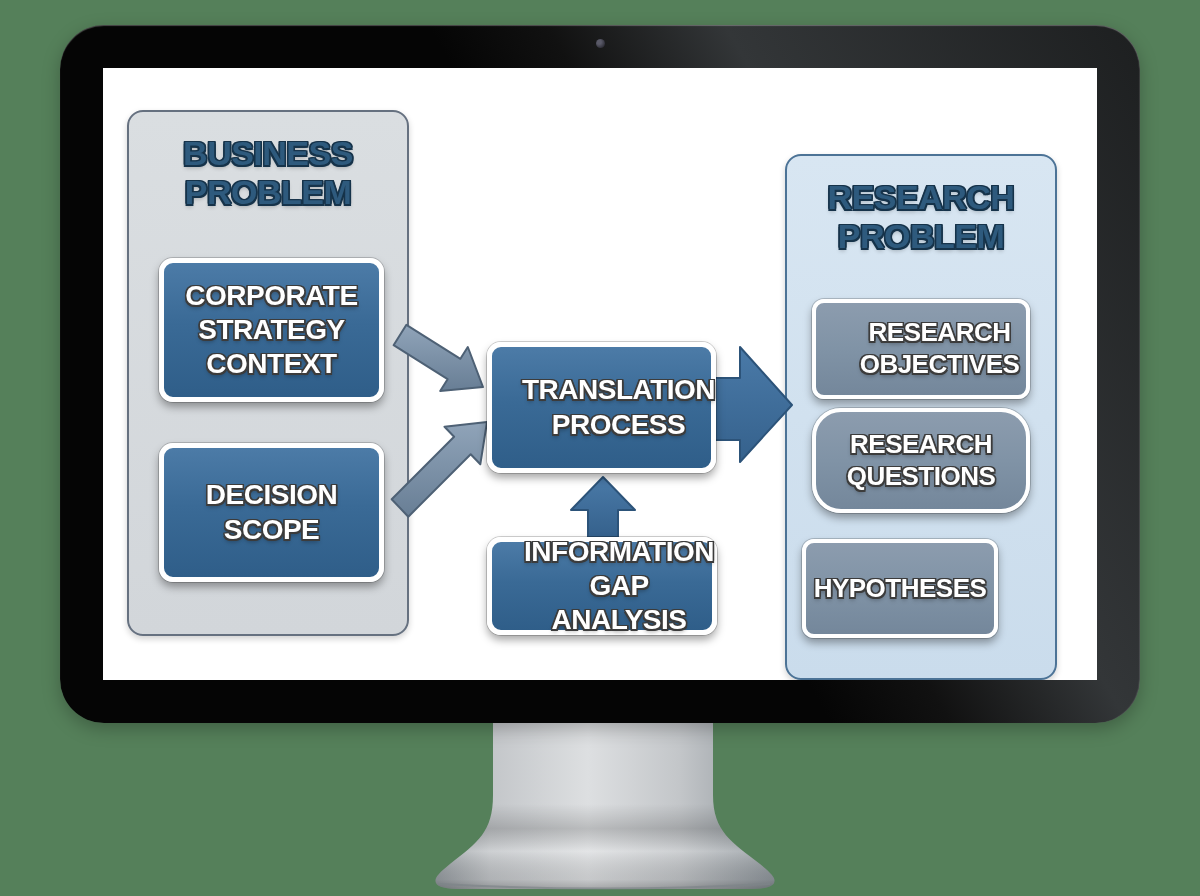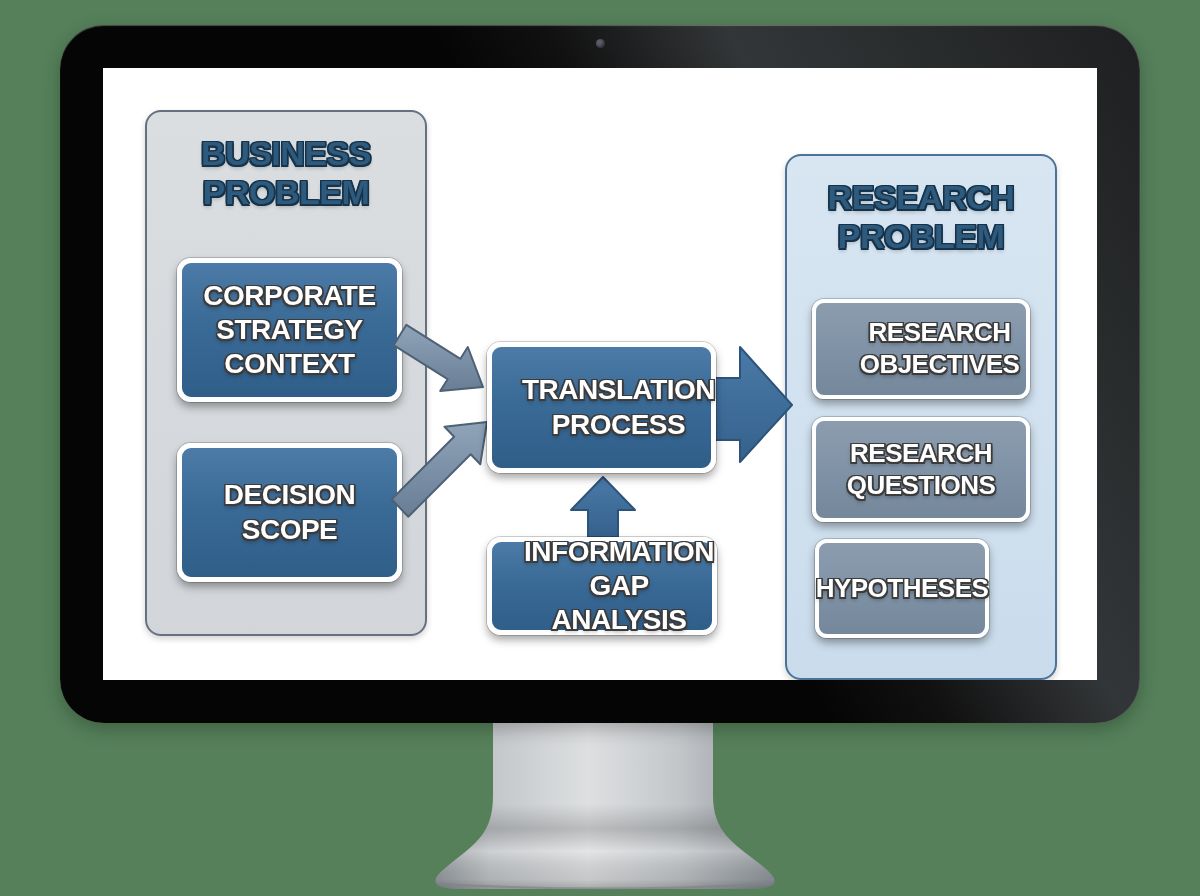--- a/index.html
+++ b/index.html
@@ -18,21 +18,21 @@
     box-shadow: inset 0 1px 1px rgba(255,255,255,.28), inset -1px 0 1px rgba(255,255,255,.10),
                 0 6px 18px rgba(0,0,0,.25); }
   .camera { position:absolute; left:536px; top:14px; width:9px; height:9px; border-radius:50%;
     background:radial-gradient(circle at 35% 35%, #5a5a68 0 25%, #33333d 70%, #222 100%); }
 
   .screen { position:absolute; left:43px; top:43px; width:994px; height:612px;
     background:#ffffff; overflow:hidden; }
 
   
   .panel { position:absolute; top:42px; height:526px; border-radius:16px; }
-  .panel-left { left:42px; width:282px; background:linear-gradient(180deg,#dadee1,#d2d6da);
+  .panel-left { left:24px; width:282px; background:linear-gradient(180deg,#dadee1,#d2d6da);
     border:2px solid #667180; box-shadow:0 3px 6px rgba(0,0,0,.18);padding-left:8px; }
   .panel-right { left:682px; width:272px; background:linear-gradient(180deg,#d8e6f2,#cadcec);
     border:2px solid #4c7396; box-shadow:0 3px 6px rgba(0,0,0,.18);margin-top:44px; }
 
   .panel-title { position:absolute; left:0; right:0; top:22px; text-align:center;
     font-size:34px; font-weight:bold; line-height:1.14; letter-spacing:-.5px;
     color:#2e5a7d;
     text-shadow:-1.5px -1.5px 0 #16334a, 1.5px -1.5px 0 #16334a, -1.5px 1.5px 0 #16334a,
       1.5px 1.5px 0 #16334a, -1.5px 0 0 #16334a, 1.5px 0 0 #16334a,
       0 -1.5px 0 #16334a, 0 1.5px 0 #16334a, 0 3px 4px rgba(0,0,0,.25); }
@@ -47,22 +47,22 @@
     font-size:26px; line-height:1.22; border-width:4px; border-radius:12px; }
   .node-label { text-shadow:-1.5px -1.5px 0 #3c3c3c, 1.5px -1.5px 0 #3c3c3c,
       -1.5px 1.5px 0 #3c3c3c, 1.5px 1.5px 0 #3c3c3c, -1.5px 0 0 #3c3c3c, 1.5px 0 0 #3c3c3c,
       0 -1.5px 0 #3c3c3c, 0 1.5px 0 #3c3c3c, 0 3px 4px rgba(0,0,0,.35); }
 
   
   .box-csc { left:30px; top:146px; width:225px; height:144px; }
   .box-ds  { left:30px; top:331px; width:225px; height:139px; }
   
   .box-ro { left:25px; top:143px; width:218px; height:100px;padding-left:47px; }
-  .box-rq { left:25px; top:261px; width:218px; height:105px; }
-  .box-hy { left:28px; top:383px; width:174px; height:99px; }
+  .box-rq { left:25px; top:252px; width:218px; height:105px;border-radius:29px; }
+  .box-hy { left:15px; top:383px; width:196px; height:99px; }
   
   .box-tp  { left:384px; top:274px; width:229px; height:131px; z-index:6; }
   .box-iga { left:384px; top:469px; width:230px; height:98px;  z-index:6; }
 
   .arrow-layer { position:absolute; left:0; top:0; width:994px; height:612px; z-index:4; }
   .panel, .node { z-index:3; }
   .box-tp, .box-iga { z-index:6;padding-left:44px; }
 </style>
 </head>
 <body>

